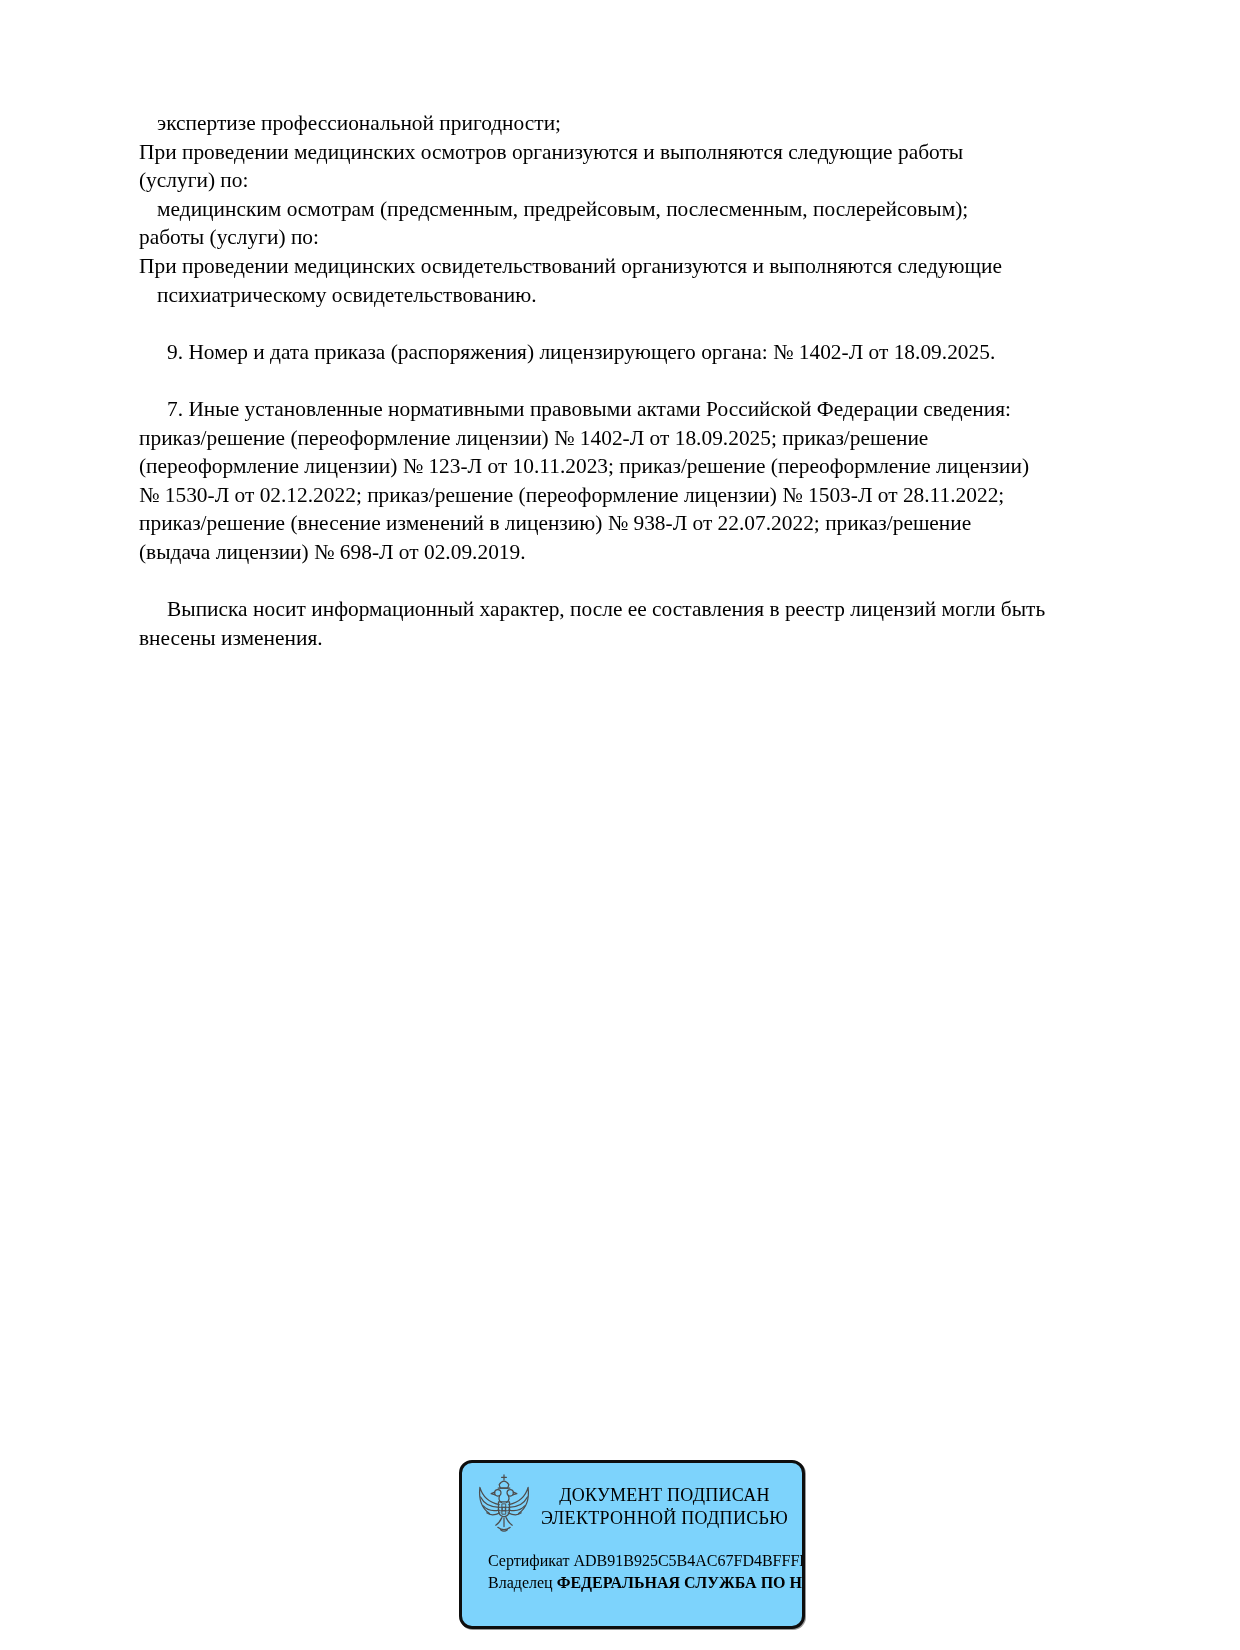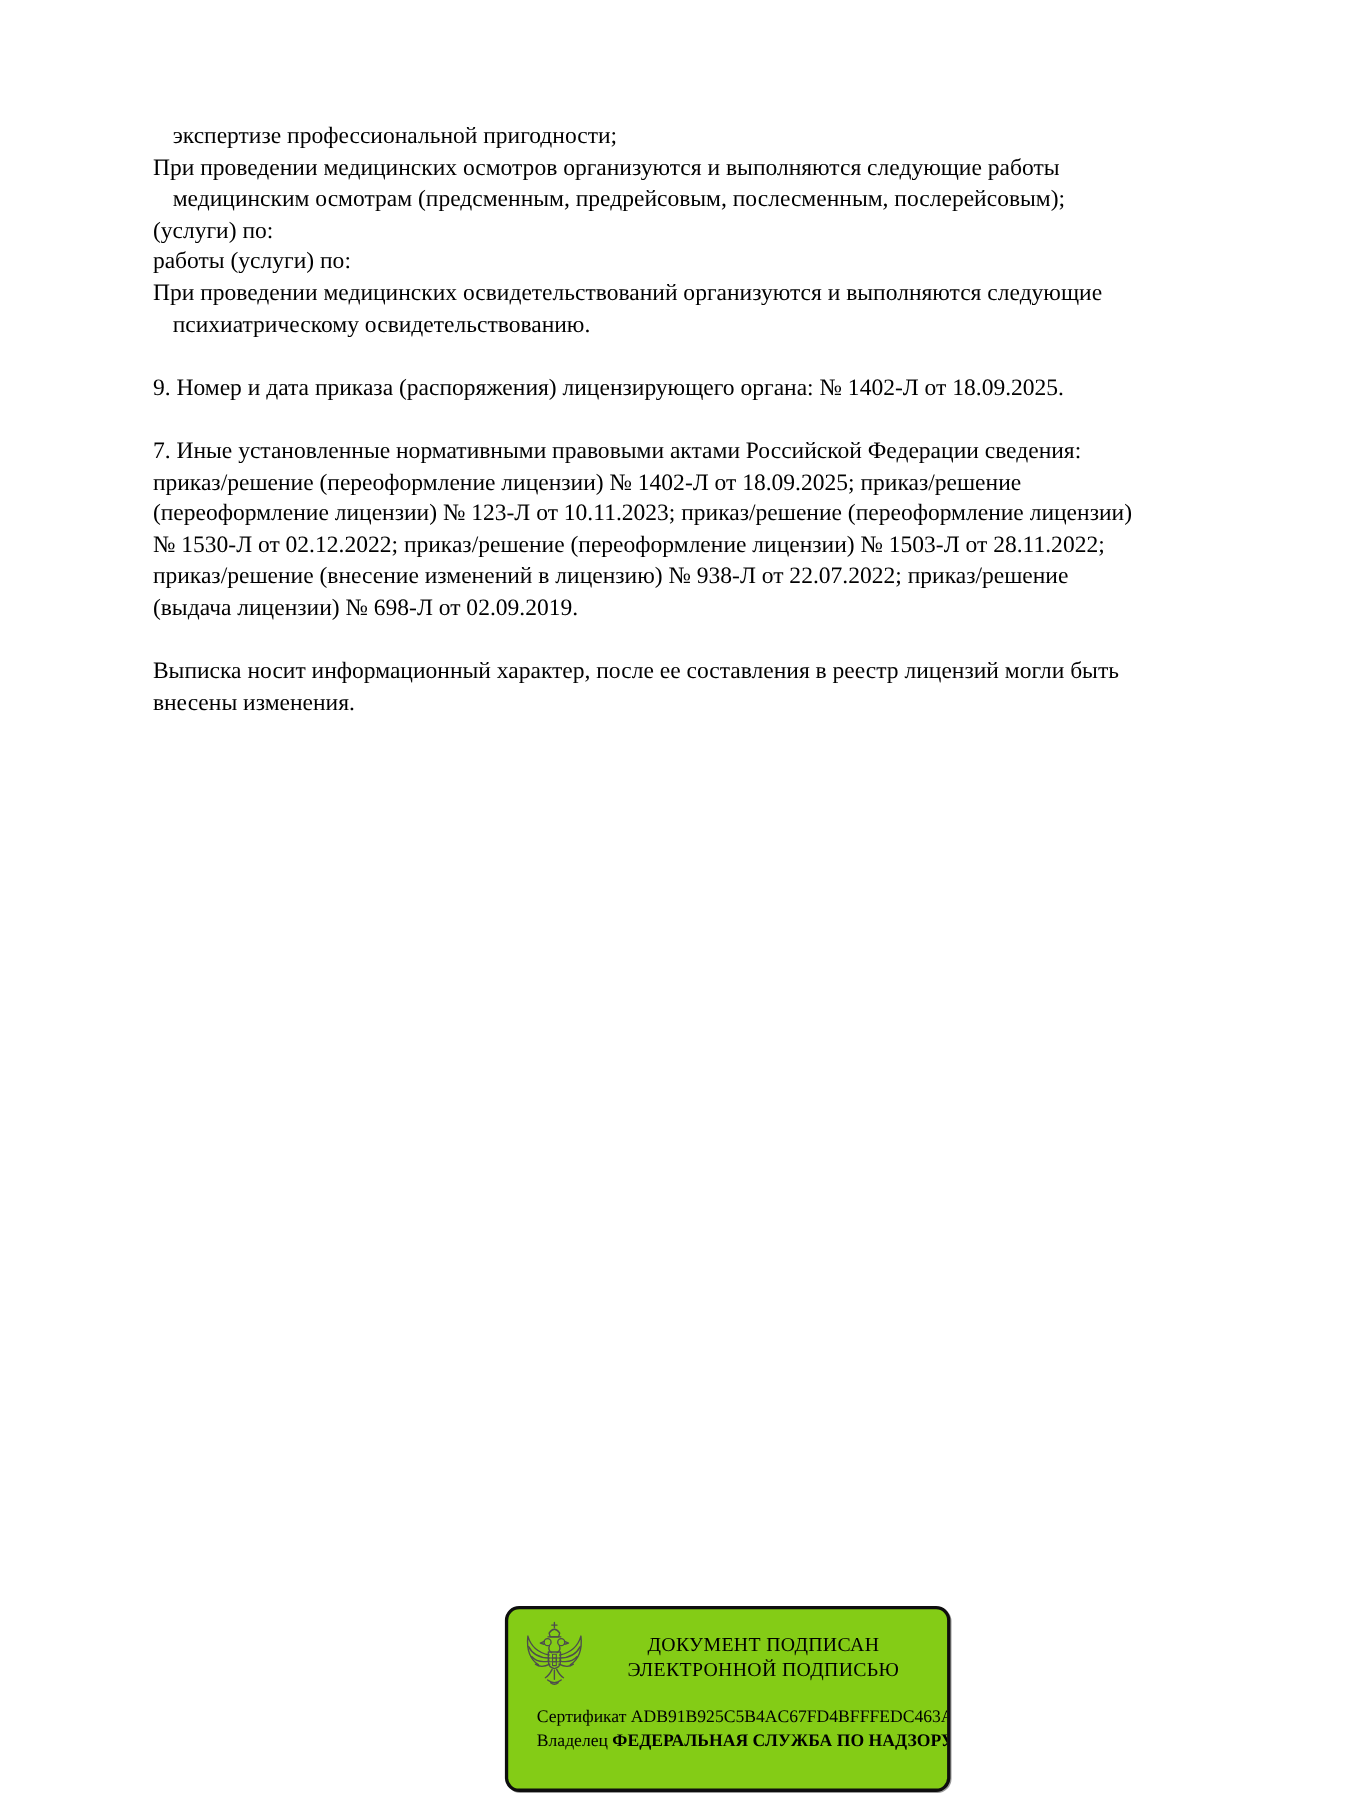--- a/index.html
+++ b/index.html
@@ -15,33 +15,33 @@
   .doc-body {
     position: absolute;
     left: 139px;
     top: 109px;
     width: 1048px;
     font-size: 21.4px;
     line-height: 28.6px;
   }
   .line { white-space: nowrap; }
   .line.indent { padding-left: 18px; }
-  .line.gap { margin-top: 28.6px; }
+  .line.gap { margin-top: 28.6px; margin-left: 28px; }
 
   
   .stamp {
     position: absolute;
     left: 459px;
     top: 1460px;
-    width: 405px;
+    width: 346px;
     height: 169px;
     border: 3px solid #0e0e0e;
     border-radius: 13px;
     box-sizing: border-box;
-    background: #84cc16;
+    background: #7dd3fc;
     overflow: hidden;
     box-shadow: 1px 1px 0 #9a9a9a;
   }
   .stamp-head {
     display: flex;
     align-items: flex-start;
     height: 87px;
     padding: 6px 8px 0 11px;
     box-sizing: border-box;
   }
@@ -66,22 +66,22 @@
     white-space: nowrap;
   }
   .stamp-details .bold { font-weight: bold; }
 </style>
 </head>
 <body>
 
 <div class="doc-body">
   <div class="line indent">экспертизе профессиональной пригодности;</div>
   <div class="line">При проведении медицинских осмотров организуются и выполняются следующие работы</div>
+  <div class="line">(услуги) по:</div>
   <div class="line indent">медицинским осмотрам (предсменным, предрейсовым, послесменным, послерейсовым);</div>
-  <div class="line">(услуги) по:</div>
   <div class="line">работы (услуги) по:</div>
   <div class="line">При проведении медицинских освидетельствований организуются и выполняются следующие</div>
   <div class="line indent">психиатрическому освидетельствованию.</div>
   <div class="line gap">9. Номер и дата приказа (распоряжения) лицензирующего органа: № 1402-Л от 18.09.2025.</div>
   <div class="line gap">7. Иные установленные нормативными правовыми актами Российской Федерации сведения:</div>
   <div class="line">приказ/решение (переоформление лицензии) № 1402-Л от 18.09.2025; приказ/решение</div>
   <div class="line">(переоформление лицензии) № 123-Л от 10.11.2023; приказ/решение (переоформление лицензии)</div>
   <div class="line">№ 1530-Л от 02.12.2022; приказ/решение (переоформление лицензии) № 1503-Л от 28.11.2022;</div>
   <div class="line">приказ/решение (внесение изменений в лицензию) № 938-Л от 22.07.2022; приказ/решение</div>
   <div class="line">(выдача лицензии) № 698-Л от 02.09.2019.</div>

